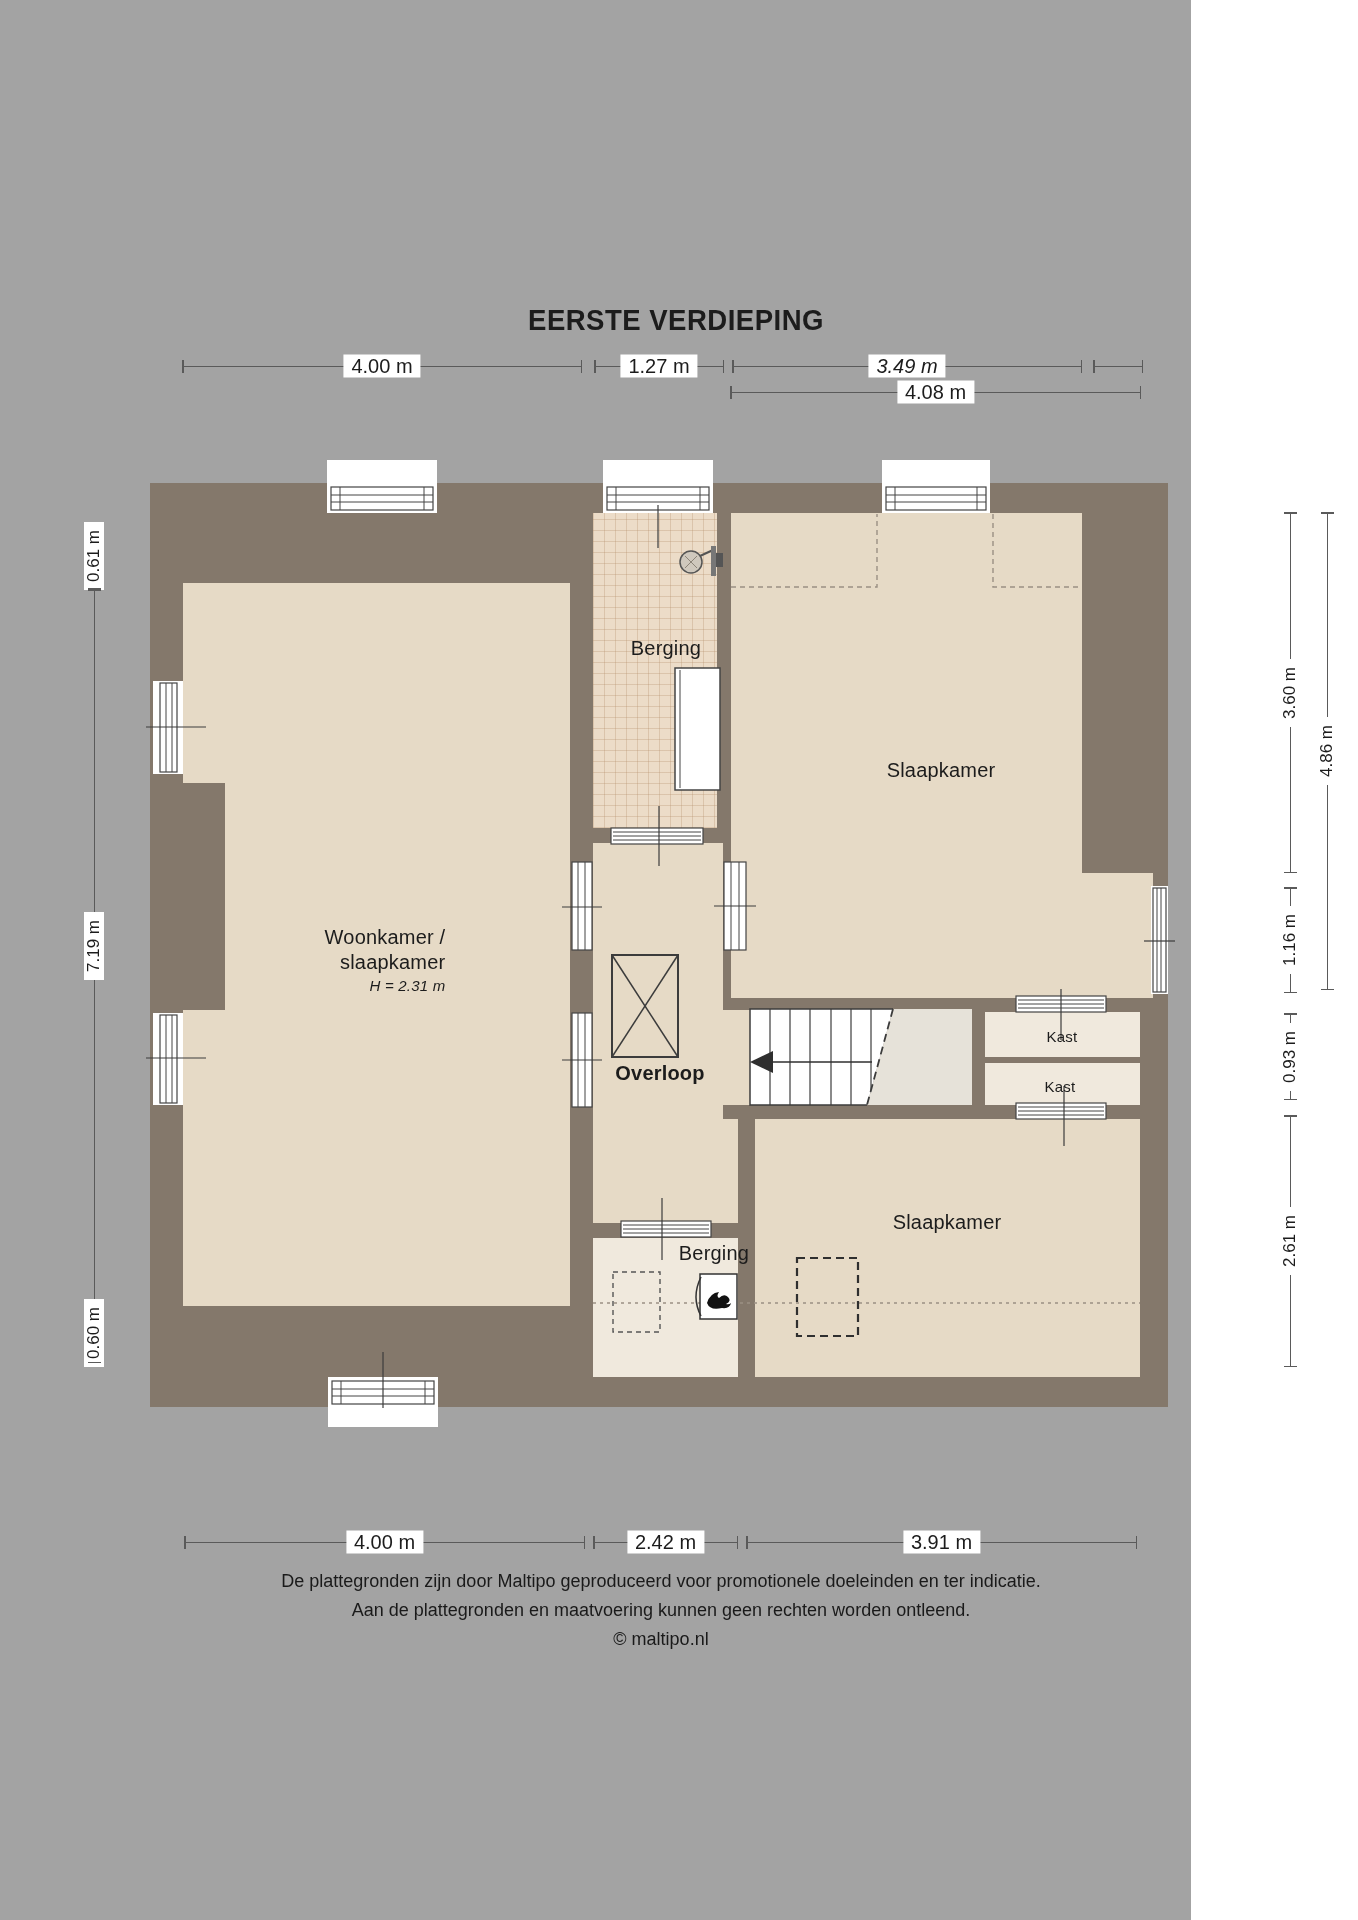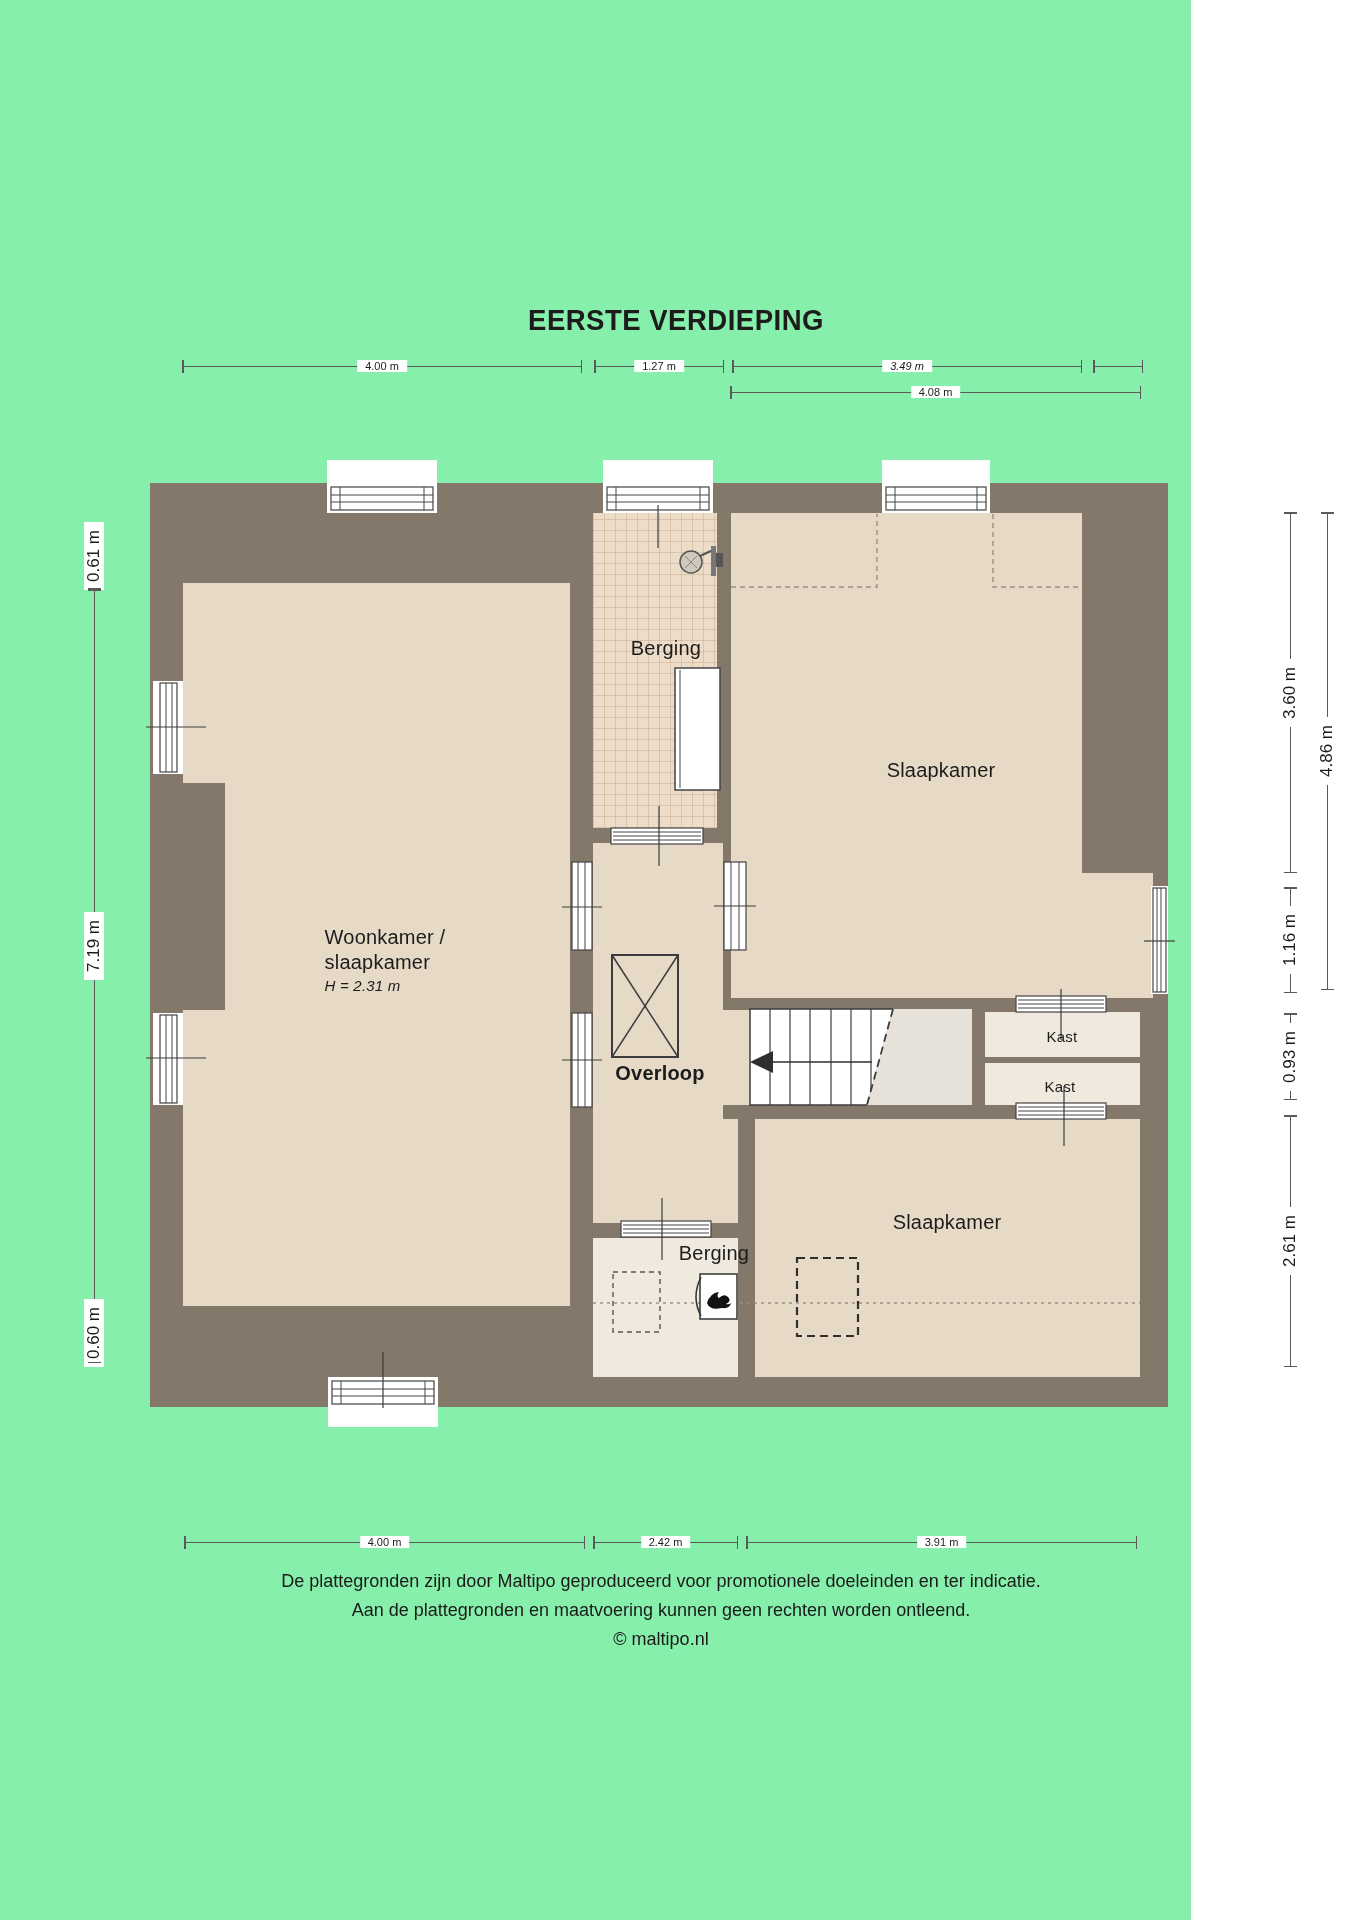--- a/index.html
+++ b/index.html
@@ -6,57 +6,57 @@
     --wall:#84786b;
     --floor:#e6dac6;
     --tile:#ecdcc8;
     --closet:#f0e9dd;
     --under-stairs:#e6e2d9;
     --line:#3c3c3c;
   }
   *{margin:0;padding:0;box-sizing:border-box;}
   html,body{width:1358px;height:1920px;background:#fff;overflow:hidden;
     font-family:"Liberation Sans", sans-serif;color:#1c1c1c;}
-  #canvas{position:relative;width:1191px;height:1920px;background:#86efac;}
+  #canvas{position:relative;width:1191px;height:1920px;background:#a3a3a3;}
 
   .abs{position:absolute;}
 
   
   .base{background:var(--wall);}
   .room{background:var(--floor);}
   .room-light{background:var(--closet);}
   .room-tile{
     background-color:var(--tile);
     background-image:
       repeating-linear-gradient(0deg, rgba(178,140,104,.30) 0 1px, transparent 1px 11px),
       repeating-linear-gradient(90deg, rgba(178,140,104,.30) 0 1px, transparent 1px 11px);
   }
 
   svg.overlay{position:absolute;left:0;top:0;}
 
   
   .room-label{position:absolute;transform:translate(-50%,-50%);font-size:20px;
     white-space:nowrap;letter-spacing:.2px;}
   .room-label.small{font-size:15px;}
-  .multi{text-align:left;line-height:25px;}
+  .multi{text-align:right;line-height:25px;}
   .h-note{font-size:15px;font-style:italic;line-height:21px;}
 
   .page-title{position:absolute;transform:translate(-50%,-50%) scaleX(.95);
     font-size:29px;font-weight:600;letter-spacing:.5px;white-space:nowrap;}
 
   .footer-line{position:absolute;transform:translateX(-50%);font-size:18px;
     white-space:nowrap;color:#1a1a1a;}
 
   
   .dim-h{position:absolute;height:0;border-top:1.5px solid #5a5a5a;}
   .dim-h::before,.dim-h::after{content:'';position:absolute;top:-7px;width:1.5px;height:13px;background:#5a5a5a;}
   .dim-h::before{left:0;}
   .dim-h::after{right:0;}
   .dim-h .lbl{position:absolute;left:50%;top:-1px;transform:translate(-50%,-50%);
-    background:#fff;padding:0 8px;font-size:11px;white-space:nowrap;}
+    background:#fff;padding:0 8px;font-size:20px;white-space:nowrap;}
 
   .dim-v{position:absolute;width:0;border-left:1.5px solid #5a5a5a;}
   .dim-v::before,.dim-v::after{content:'';position:absolute;left:-7px;height:1.5px;width:13px;background:#5a5a5a;}
   .dim-v::before{top:0;}
   .dim-v::after{bottom:0;}
   .dim-v .lbl{position:absolute;top:50%;left:-1px;transform:translate(-50%,-50%) rotate(-90deg);
     background:#fff;padding:0 8px;font-size:17px;white-space:nowrap;}
 </style>
 </head>
 <body>

